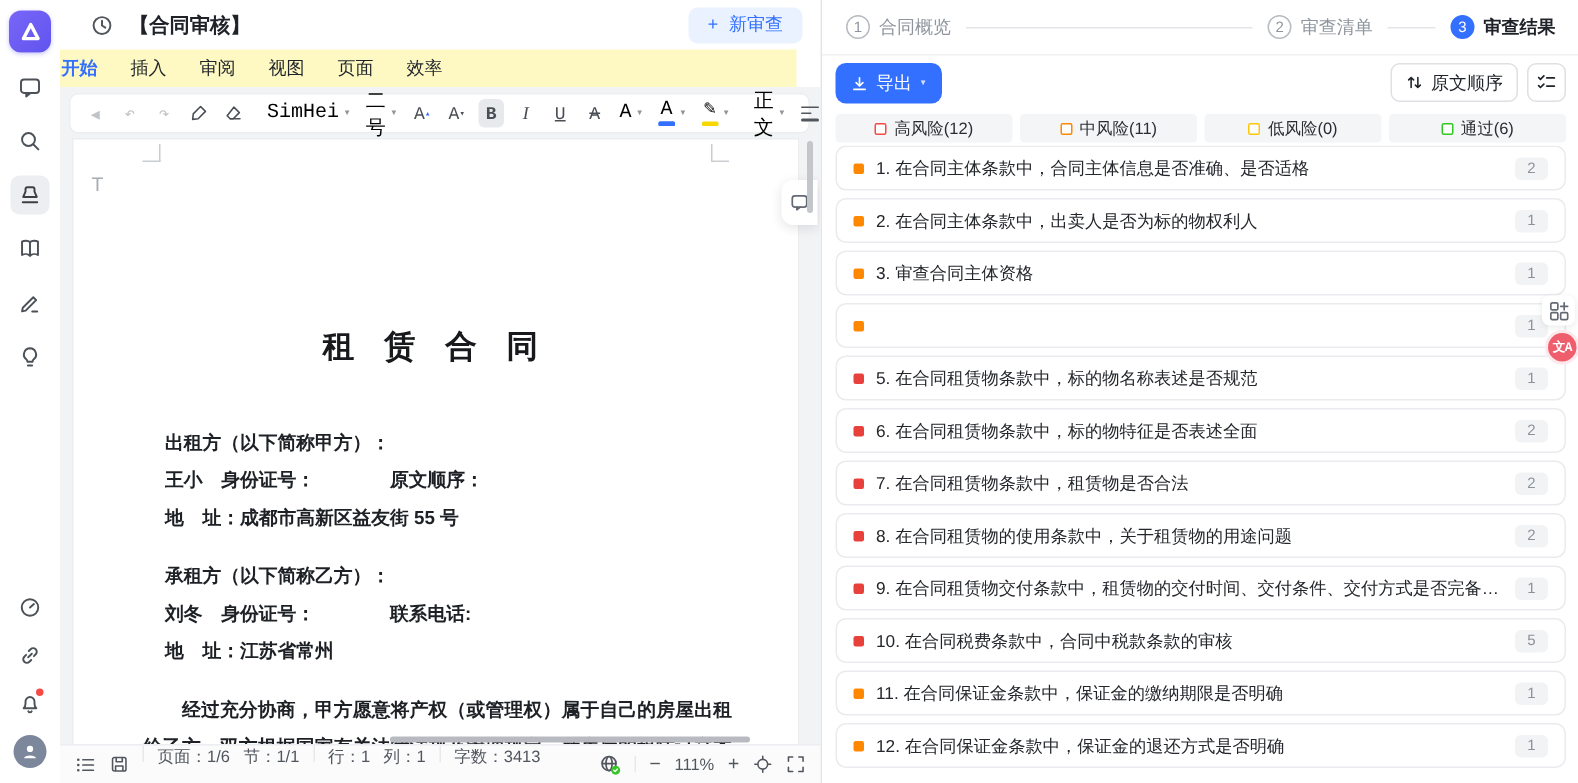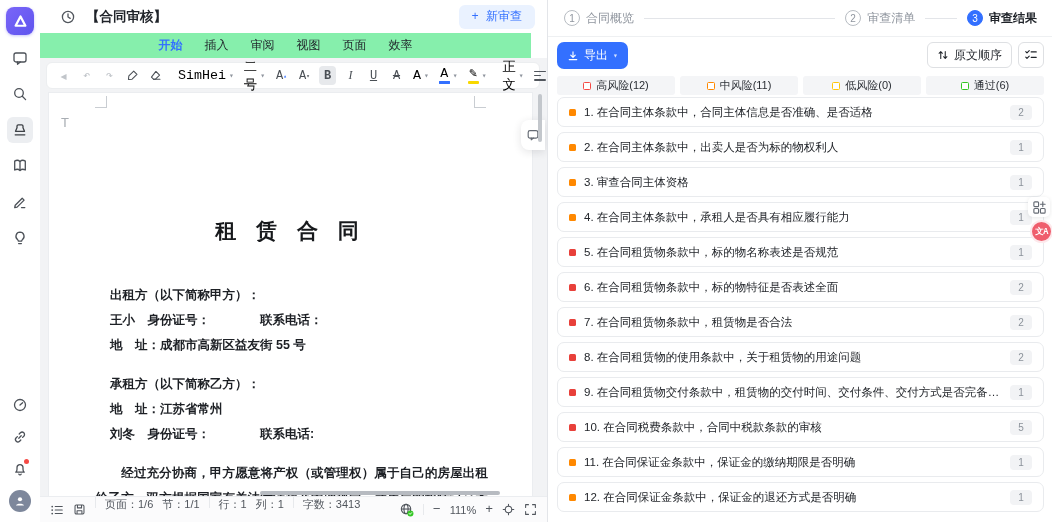--- a/index.html
+++ b/index.html
@@ -19,22 +19,22 @@
   .rail-bottom .ric{margin-top:6px}
   .avatar{width:22px;height:22px;border-radius:50%;background:#7d879b;display:flex;align-items:center;justify-content:center}
   .belldot{position:absolute;width:5px;height:5px;border-radius:50%;background:#f54a45;right:4px;top:3px}
 
   
   .doc-panel{position:absolute;left:40px;top:0;width:507px;height:522px;background:#fff}
   .doc-topbar{position:absolute;left:0;top:0;right:0;height:33px;display:flex;align-items:center;padding:0 12px 0 20px}
   .doc-title{font-size:13.5px;font-weight:bold;margin-left:10px}
   .new-review-btn{margin-left:auto;height:24px;padding:0 13px;border-radius:6px;background:#eaf2ff;color:#3370ff;
         font-size:12px;font-weight:500;display:flex;align-items:center}
-  .menu-tabs{position:absolute;left:0;top:33px;right:16px;height:25px;display:flex;justify-content:center;gap:20px;
-        align-items:center;font-size:12px;background:#86efac}
+  .menu-tabs{position:absolute;left:0;top:33px;right:16px;height:25px;display:flex;justify-content:flex-start;gap:20px;
+        align-items:center;font-size:12px;background:#fef9c3}
   .mtab{position:relative;color:#1f2329;padding:2px 1px;cursor:pointer}
   .mtab.active{color:#3370ff;font-weight:600}
   .mtab.active::after{content:"";position:absolute;left:50%;transform:translateX(-50%);bottom:-4px;width:22px;height:2px;background:#3370ff;border-radius:1px}
 
   .workspace{position:absolute;left:0;top:58px;right:0;bottom:25px;background:#f2f3f5;overflow:hidden}
   .toolbar{position:absolute;left:6px;top:4px;right:7px;height:25px;background:#fff;border:1px solid #eceef0;
         border-radius:6px;display:flex;align-items:center;gap:6px;padding:0 8px;font-size:12px;color:#4a4f55}
   .tbtn{height:19px;min-width:17px;display:flex;align-items:center;justify-content:center;border-radius:4px;color:#4a4f55;font-size:12px}
   .tbtn.on{background:#e7e9ec}
   .tbtn.dim{color:#c1c5ca}
@@ -282,26 +282,26 @@
 
     </div>
 
     <div class="page">
       <span class="corner cl"></span>
       <span class="corner cr"></span>
       <span class="t-mark">T</span>
       <div class="doc-heading">租 赁 合 同</div>
       <div class="doc-body">
           <p class="doc-line">出租方（以下简称甲方）：</p>
-          <p class="doc-line">王小　身份证号：　　　　联系电话：</p>
+          <p class="doc-line">王小　身份证号：　　　　原文顺序：</p>
           <p class="doc-line">地　址：成都市高新区益友街 55 号</p>
           <p class="doc-line blank"></p>
           <p class="doc-line">承租方（以下简称乙方）：</p>
+          <p class="doc-line">刘冬　身份证号：　　　　联系电话:</p>
           <p class="doc-line">地　址：江苏省常州</p>
-          <p class="doc-line">刘冬　身份证号：　　　　联系电话:</p>
           <p class="doc-line blank"></p>
           <p class="doc-line par">　　经过充分协商，甲方愿意将产权（或管理权）属于自己的房屋出租给乙方，双方根据国家有关法律法规及管理规定，就房屋的租赁订立本合同，以便共同遵守。</p>
         </div>
     </div>
 
     <div class="comment-tab">
       <svg width="14" height="14" viewBox="0 0 16 16" stroke="#646a73" fill="none" stroke-width="1.3" stroke-linecap="round" stroke-linejoin="round">
         <rect x="2.5" y="3" width="11" height="8.5" rx="2"></rect>
           <path d="M6 11.5v2l2.5-2"></path>
       </svg>
@@ -439,21 +439,20 @@
       <span class="card-text">2. 在合同主体条款中，出卖人是否为标的物权利人</span>
       <span class="count">1</span>
     </div>
       <div class="card">
       <span class="bullet" style="background: rgb(255, 136, 0);"></span>
       <span class="card-text">3. 审查合同主体资格</span>
       <span class="count">1</span>
     </div>
       <div class="card">
       <span class="bullet" style="background: rgb(255, 136, 0);"></span>
-      <span class="card-text">4. 在合同主体条款中，承租人是否具有相应履行能力</span>
       <span class="count">1</span>
     </div>
       <div class="card">
       <span class="bullet" style="background: rgb(232, 64, 58);"></span>
       <span class="card-text">5. 在合同租赁物条款中，标的物名称表述是否规范</span>
       <span class="count">1</span>
     </div>
       <div class="card">
       <span class="bullet" style="background: rgb(232, 64, 58);"></span>
       <span class="card-text">6. 在合同租赁物条款中，标的物特征是否表述全面</span>

